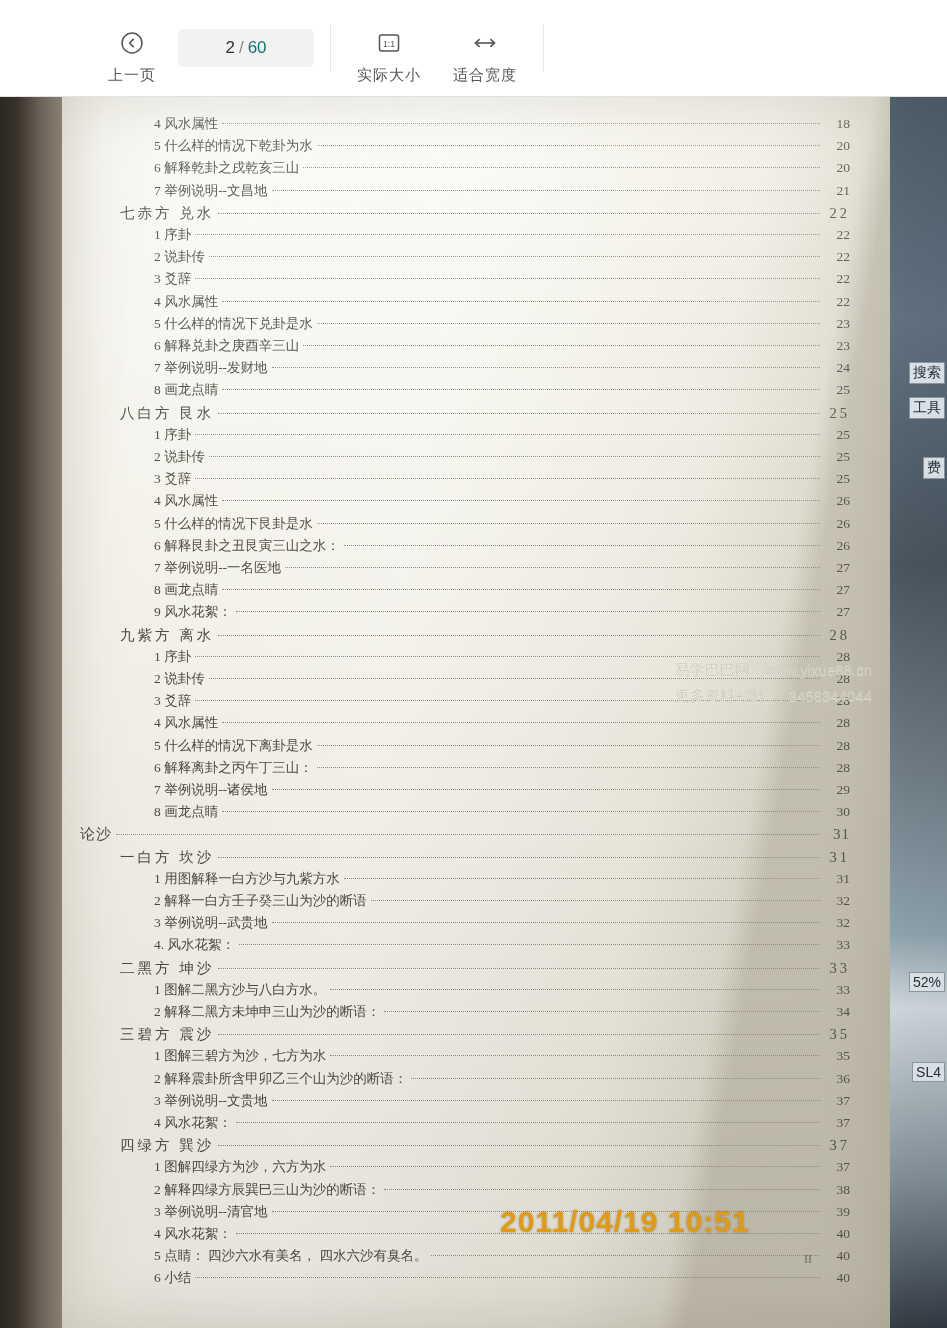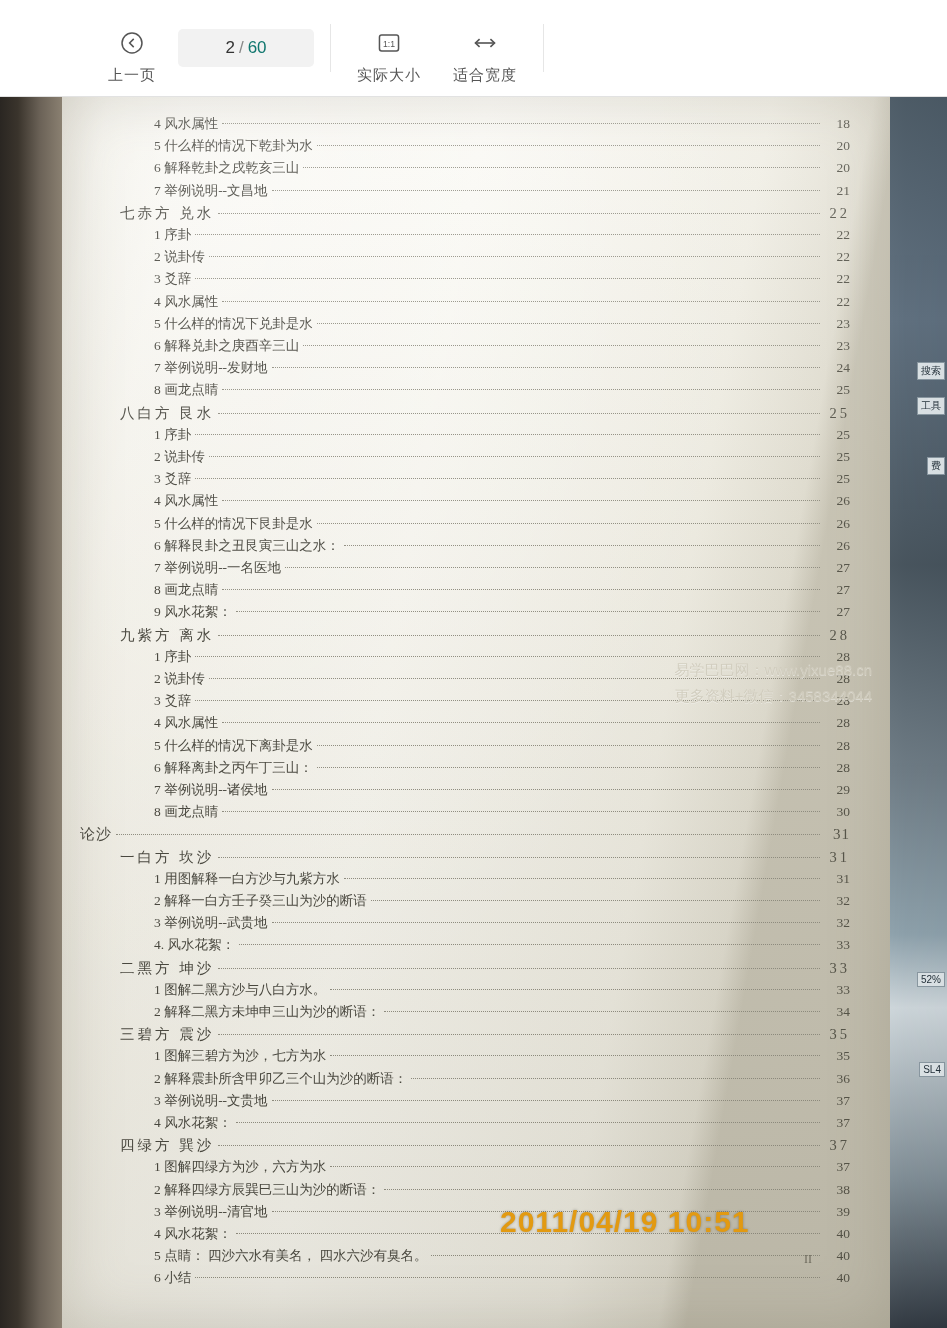--- a/index.html
+++ b/index.html
@@ -54,21 +54,21 @@
         #eceae1 760px, #dedbd0 860px, #b9b5a8 890px, #6e6a5e 905px, #2b2a26 947px);
   }
   
   #desk-strip {
     position:absolute; right:0; top:0; width:60px; height:1231px;
     background:linear-gradient(180deg,#4b5a66 0%, #5f7080 18%, #46535d 38%, #6e7c86 55%, #8ea2ad 68%, #cfd8dd 74%, #7f8d96 88%, #2f3740 100%);
     opacity:.96;
   }
   .desk-chip {
     position:absolute; right:2px; background:#dfe6ea; border:1px solid #8a99a3;
-    font-size:10px; color:#22303a; padding:1px 3px; white-space:nowrap;
+    font-size:14px; color:#22303a; padding:1px 3px; white-space:nowrap;
     font-family:"Liberation Sans", sans-serif;
   }
   
   #page {
     position:absolute; left:62px; top:0; width:828px; height:1231px;
     background:
       radial-gradient(ellipse at 20% 10%, rgba(255,255,255,.55), rgba(255,255,255,0) 55%),
       linear-gradient(100deg, #d8d4c7 0px, #eceadf 46px, #f6f4ec 120px, #fbfaf4 420px, #f2f0e7 700px, #e3e0d4 800px, #c9c5b6 828px);
     box-shadow: inset 0 0 60px rgba(120,110,90,.28);
     filter: none;

